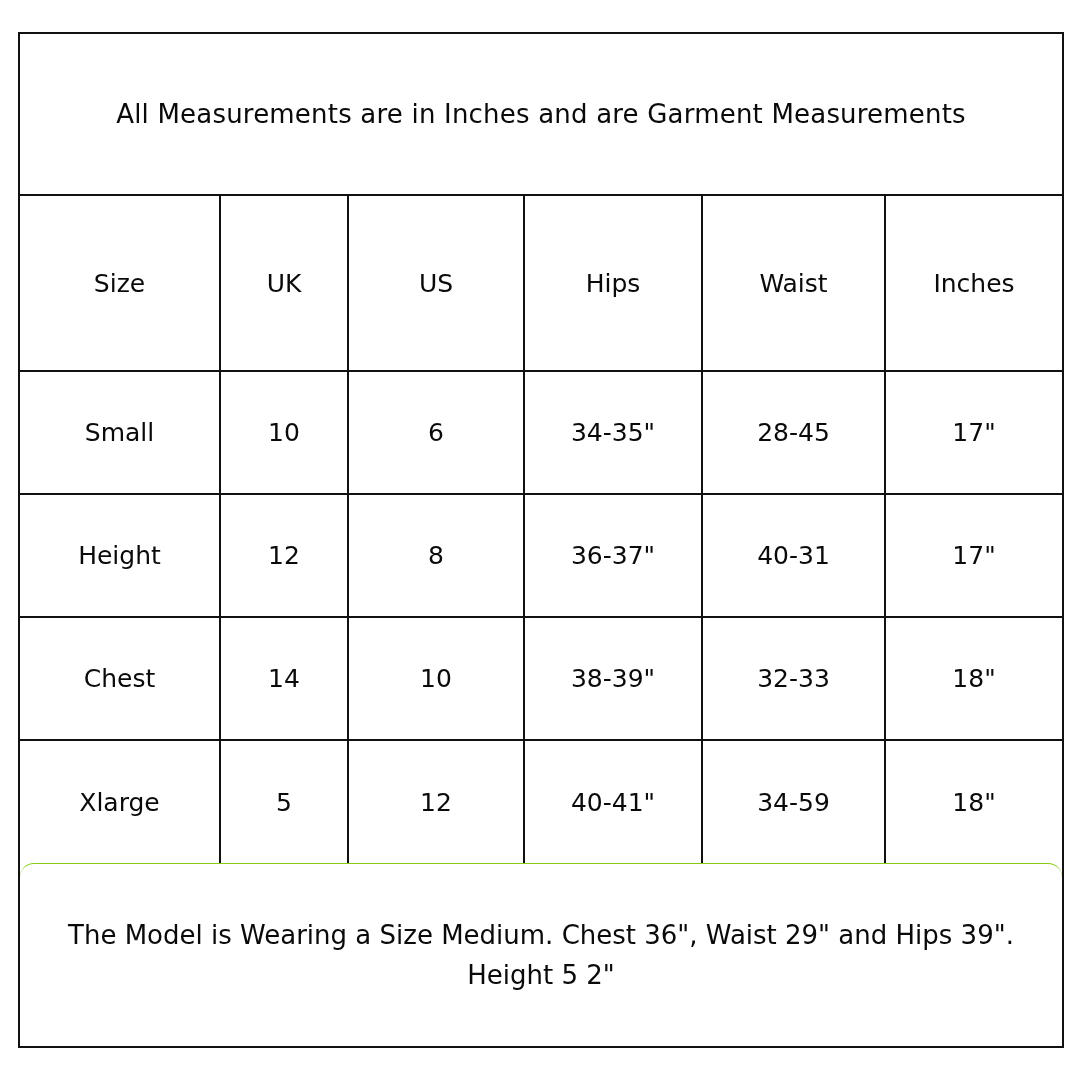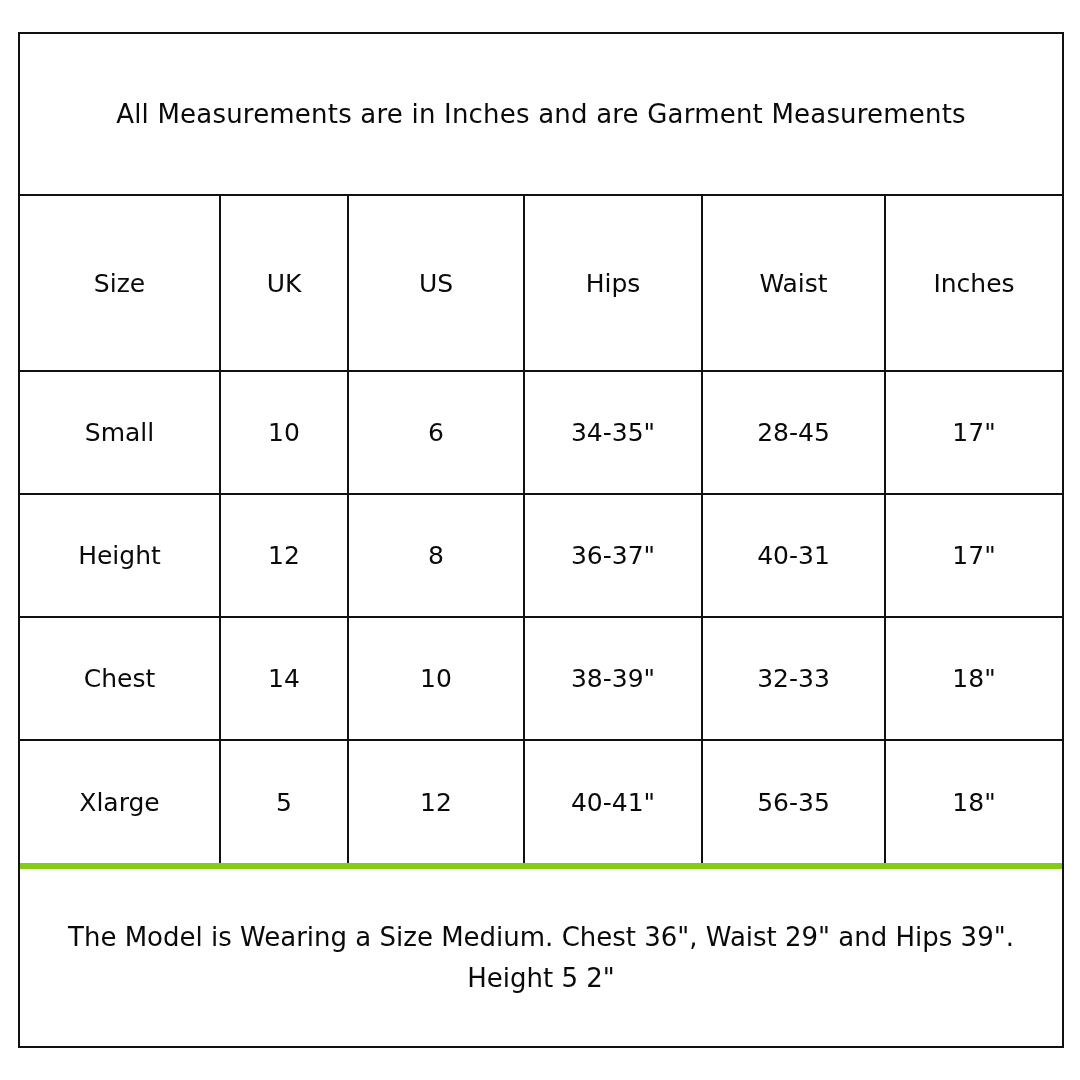--- a/index.html
+++ b/index.html
@@ -67,25 +67,26 @@
 
   .col-size   { width: 200px; }
   .col-uk     { width: 128px; }
   .col-us     { width: 176px; }
   .col-chest  { width: 178px; }
   .col-waist  { width: 183px; }
   .col-length { width: 177px; }
 
   .footer-note {
     flex: 1 1 auto;
-    border-top: 6px solid #84cc16;
+    border-top: 1px solid #84cc16;
     display: flex;
     align-items: center;
     justify-content: flex-end;
     box-sizing: border-box;
+    border-radius: 14px;
   }
   .footer-note .txt {
     font-size: 26px;
     text-align: center;
     line-height: 1.55;
     padding: 0 10px;
   }
 </style>
 </head>
 <body>
@@ -138,21 +139,21 @@
         <td>10</td>
         <td>38-39"</td>
         <td>32-33</td>
         <td>18"</td>
       </tr>
       <tr class="body-row">
         <td>Xlarge</td>
         <td>5</td>
         <td>12</td>
         <td>40-41"</td>
-        <td>56-35</td>
+        <td>34-59</td>
         <td>18"</td>
       </tr>
     </tbody>
   </table>
 
   <div class="footer-note">
     <div class="txt">The Model is Wearing a Size Medium. Chest 36", Waist 29" and Hips 39". Height 5 2"</div>
   </div>
 
 </div>

